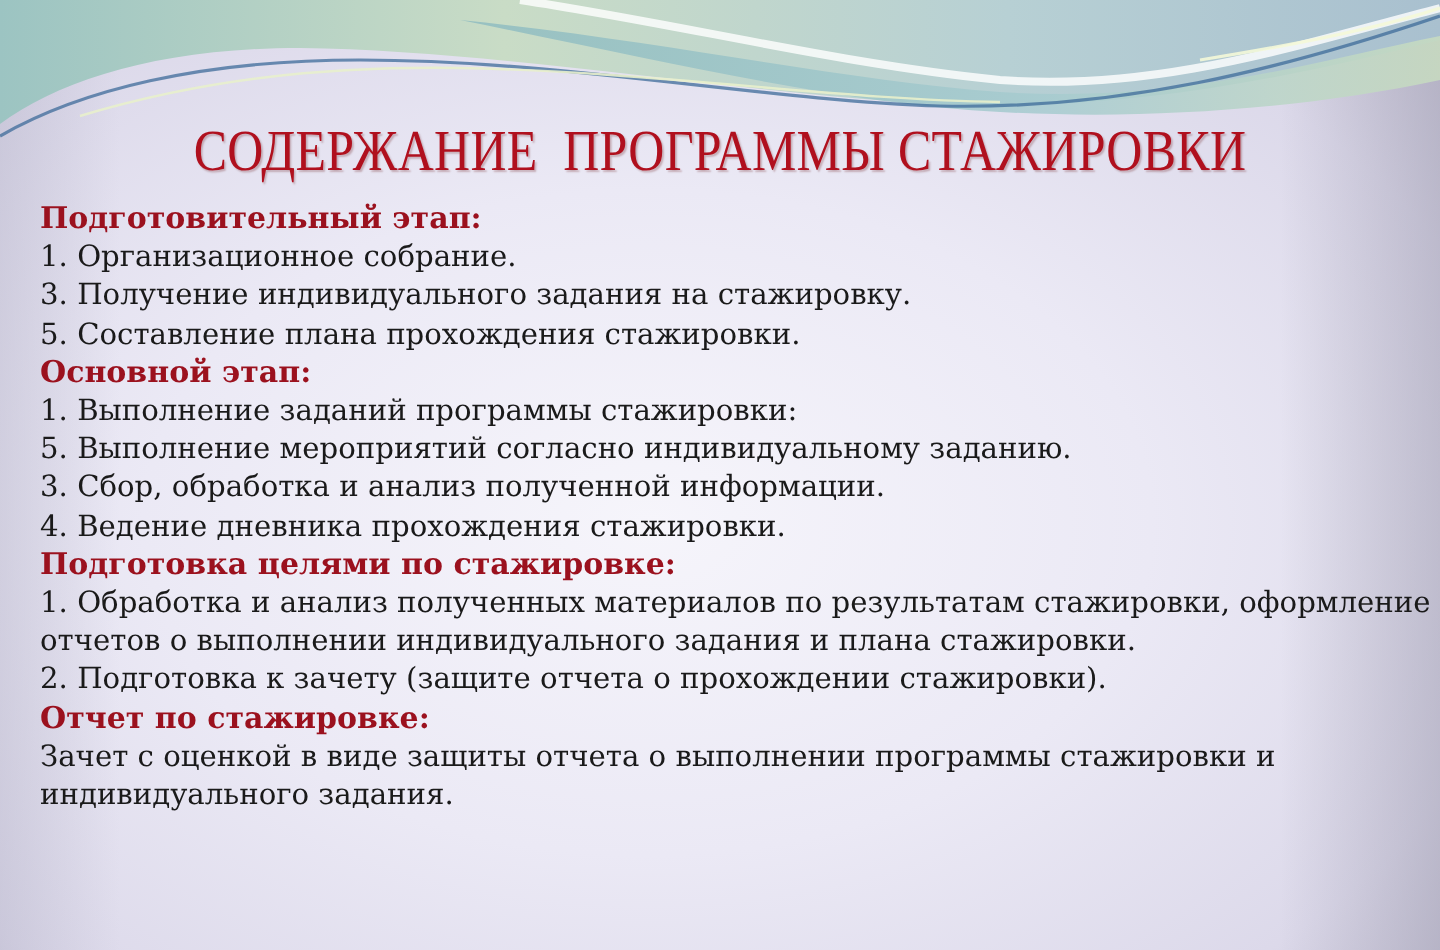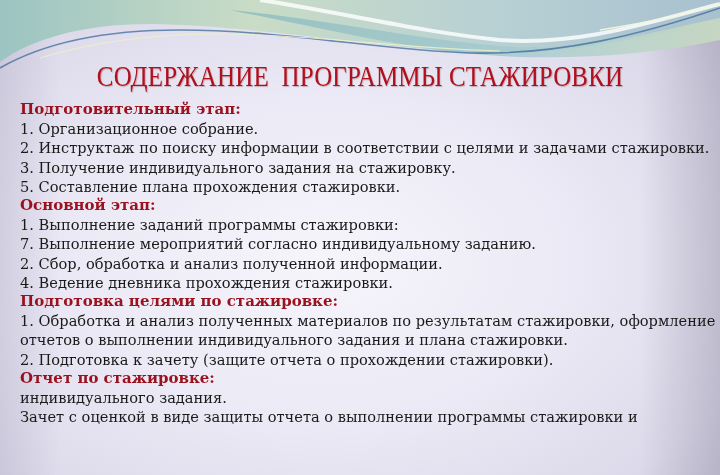--- a/index.html
+++ b/index.html
@@ -61,35 +61,34 @@
   <path d="M40 58 C100 40 160 33 230 34 C330 36 420 50 500 51" stroke="#e8f0cc" stroke-width="1.2" fill="none" opacity="0.9"></path>
   <path d="M600 30 C650 22 690 14 720 4" stroke="#f4f8d8" stroke-width="1.6" fill="none" opacity="0.9"></path>
 </svg>
 
 <div class="title">СОДЕРЖАНИЕ  ПРОГРАММЫ СТАЖИРОВКИ</div>
 
 <div class="content">
   <div>
     <div class="sec-head line">Подготовительный этап:</div>
     <div class="line">1. Организационное собрание.</div>
-    <div class="line">2. Инструктаж по поиску информации в соответствии с целями и задачами стажировки.</div>
     <div class="line">3. Получение индивидуального задания на стажировку.</div>
     <div class="line">5. Составление плана прохождения стажировки.</div>
   </div>
   <div>
     <div class="sec-head line">Основной этап:</div>
     <div class="line">1. Выполнение заданий программы стажировки:</div>
-    <div class="line">7. Выполнение мероприятий согласно индивидуальному заданию.</div>
-    <div class="line">2. Сбор, обработка и анализ полученной информации.</div>
+    <div class="line">5. Выполнение мероприятий согласно индивидуальному заданию.</div>
+    <div class="line">3. Сбор, обработка и анализ полученной информации.</div>
     <div class="line">4. Ведение дневника прохождения стажировки.</div>
   </div>
   <div>
     <div class="sec-head line">Подготовка целями по стажировке:</div>
     <div class="line">1. Обработка и анализ полученных материалов по результатам стажировки, оформление</div>
     <div class="line">отчетов о выполнении индивидуального задания и плана стажировки.</div>
     <div class="line">2. Подготовка к зачету (защите отчета о прохождении стажировки).</div>
   </div>
   <div>
     <div class="sec-head line">Отчет по стажировке:</div>
+    <div class="line">Зачет с оценкой в виде защиты отчета о выполнении программы стажировки и</div>
     <div class="line">индивидуального задания.</div>
-    <div class="line">Зачет с оценкой в виде защиты отчета о выполнении программы стажировки и</div>
   </div>
 </div>
 
 </body></html>

